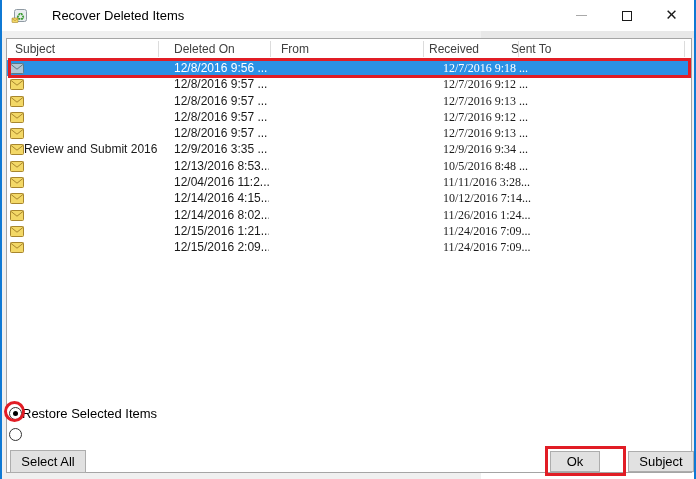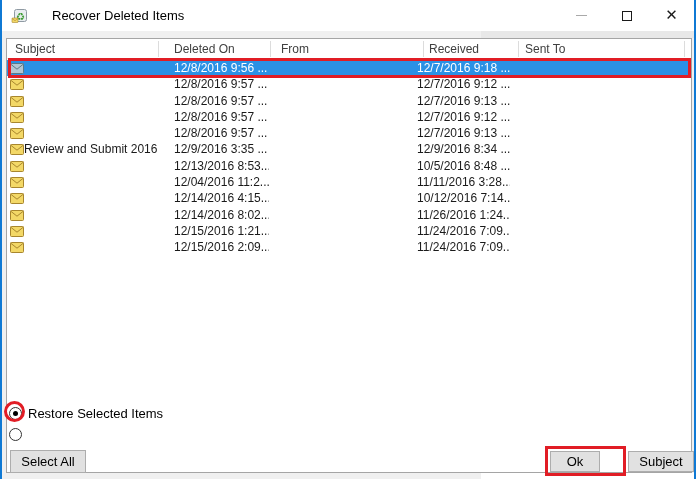--- a/index.html
+++ b/index.html
@@ -46,21 +46,21 @@
   .hdr-sep { position:absolute; top:2px; height:16px; width:1px; background:#dcdcdc; }
   .rows { position:absolute; left:0; top:21px; right:0; }
   .row { position:relative; height:16.3px; width:100%; }
   .row.selected { background:#2b91e5; }
   .cell { position:absolute; top:1px; font-size:12px; color:#1a1a1a; white-space:nowrap; overflow:hidden; }
   .row.selected .cell { color:#ffffff; }
   .c-icon { position:absolute; left:3px; top:3px; width:14px; height:11px; }
   .c-subject  { left:17px;  width:133px; }
   .c-deleted  { left:167px; width:95px; }
   .c-from     { left:274px; width:140px; }
-  .c-received { left:410px; width:93px; }
+  .c-received { left:436px; width:93px;font-family:Liberation Serif, serif; }
   .c-sent     { left:518px; width:158px; }
   .env-body { fill:#f3d867; stroke:#a8862e; }
   .env-flap { fill:none; stroke:#a8862e; }
   .row.selected .env-body { fill:#b4c6d2; stroke:#5c7886; }
   .row.selected .env-flap { stroke:#5c7886; }
 
   
   .sel-annotation {
     position:absolute; left:1px; top:19px; width:683px; height:20px;
     border:3px solid #e11d25; pointer-events:none; z-index:6;
@@ -79,21 +79,21 @@
   .radio-row.r1 { top:405px; }
   .radio-row.r2 { top:426px; }
   .radio-circle {
     width:13px; height:13px; border:1px solid #333; border-radius:50%;
     background:#fff; position:relative; flex:0 0 auto;
   }
   .radio-circle.checked::after {
     content:""; position:absolute; left:3px; top:3px; width:5px; height:5px;
     border-radius:50%; background:#000;
   }
-  .radio-label { margin-left:6px; font-size:13px; color:#000; white-space:nowrap; }
+  .radio-label { font-size:13px; color:#000; white-space:nowrap; }
 
   
   .btn {
     position:absolute; background:#e1e1e1; border:1px solid #adadad;
     font-size:13px; color:#000; text-align:center;
     font-family:"Liberation Sans","DejaVu Sans",sans-serif;
   }
   .btn-select-all { left:8px;  top:450px; width:76px; height:23px; }
   .btn-ok        { left:548px; top:451px; width:50px; height:21px; }
   .btn-cancel    { left:626px; top:451px; width:66px; height:21px; }
@@ -124,21 +124,21 @@
     </div>
   </div>
   <div class="strip-top-right"></div>
 
   <div class="list">
     <div class="list-header">
       <span class="hdr-label" style="left:8px">Subject</span>
       <span class="hdr-label" style="left:167px">Deleted On</span>
       <span class="hdr-label" style="left:274px">From</span>
       <span class="hdr-label" style="left:422px">Received</span>
-      <span class="hdr-label" style="left:518px">Sent To</span>
+      <span class="hdr-label" style="left:504px">Sent To</span>
       <span class="hdr-sep" style="left:151px"></span>
       <span class="hdr-sep" style="left:263px"></span>
       <span class="hdr-sep" style="left:416px"></span>
       <span class="hdr-sep" style="left:511px"></span>
       <span class="hdr-sep" style="left:677px"></span>
     </div>
     <div class="rows">
   <div class="row selected">
     <svg class="c-icon" viewBox="0 0 14 11">
       <rect class="env-body" x="0.5" y="0.5" width="13" height="10" rx="1"></rect>
@@ -200,21 +200,21 @@
   </div>
 
   <div class="row">
     <svg class="c-icon" viewBox="0 0 14 11">
       <rect class="env-body" x="0.5" y="0.5" width="13" height="10" rx="1"></rect>
       <path class="env-flap" d="M0.5 1 L7 6.2 L13.5 1"></path>
     </svg>
     <span class="cell c-subject">Review and Submit 2016 Re...</span>
     <span class="cell c-deleted">12/9/2016 3:35 ...</span>
     <span class="cell c-from"></span>
-    <span class="cell c-received">12/9/2016 8:34 ...</span>
+    <span class="cell c-received">12/9/2016 9:34 ...</span>
     <span class="cell c-sent"></span>
   </div>
 
   <div class="row">
     <svg class="c-icon" viewBox="0 0 14 11">
       <rect class="env-body" x="0.5" y="0.5" width="13" height="10" rx="1"></rect>
       <path class="env-flap" d="M0.5 1 L7 6.2 L13.5 1"></path>
     </svg>
     <span class="cell c-subject"></span>
     <span class="cell c-deleted">12/13/2016 8:53...</span>

